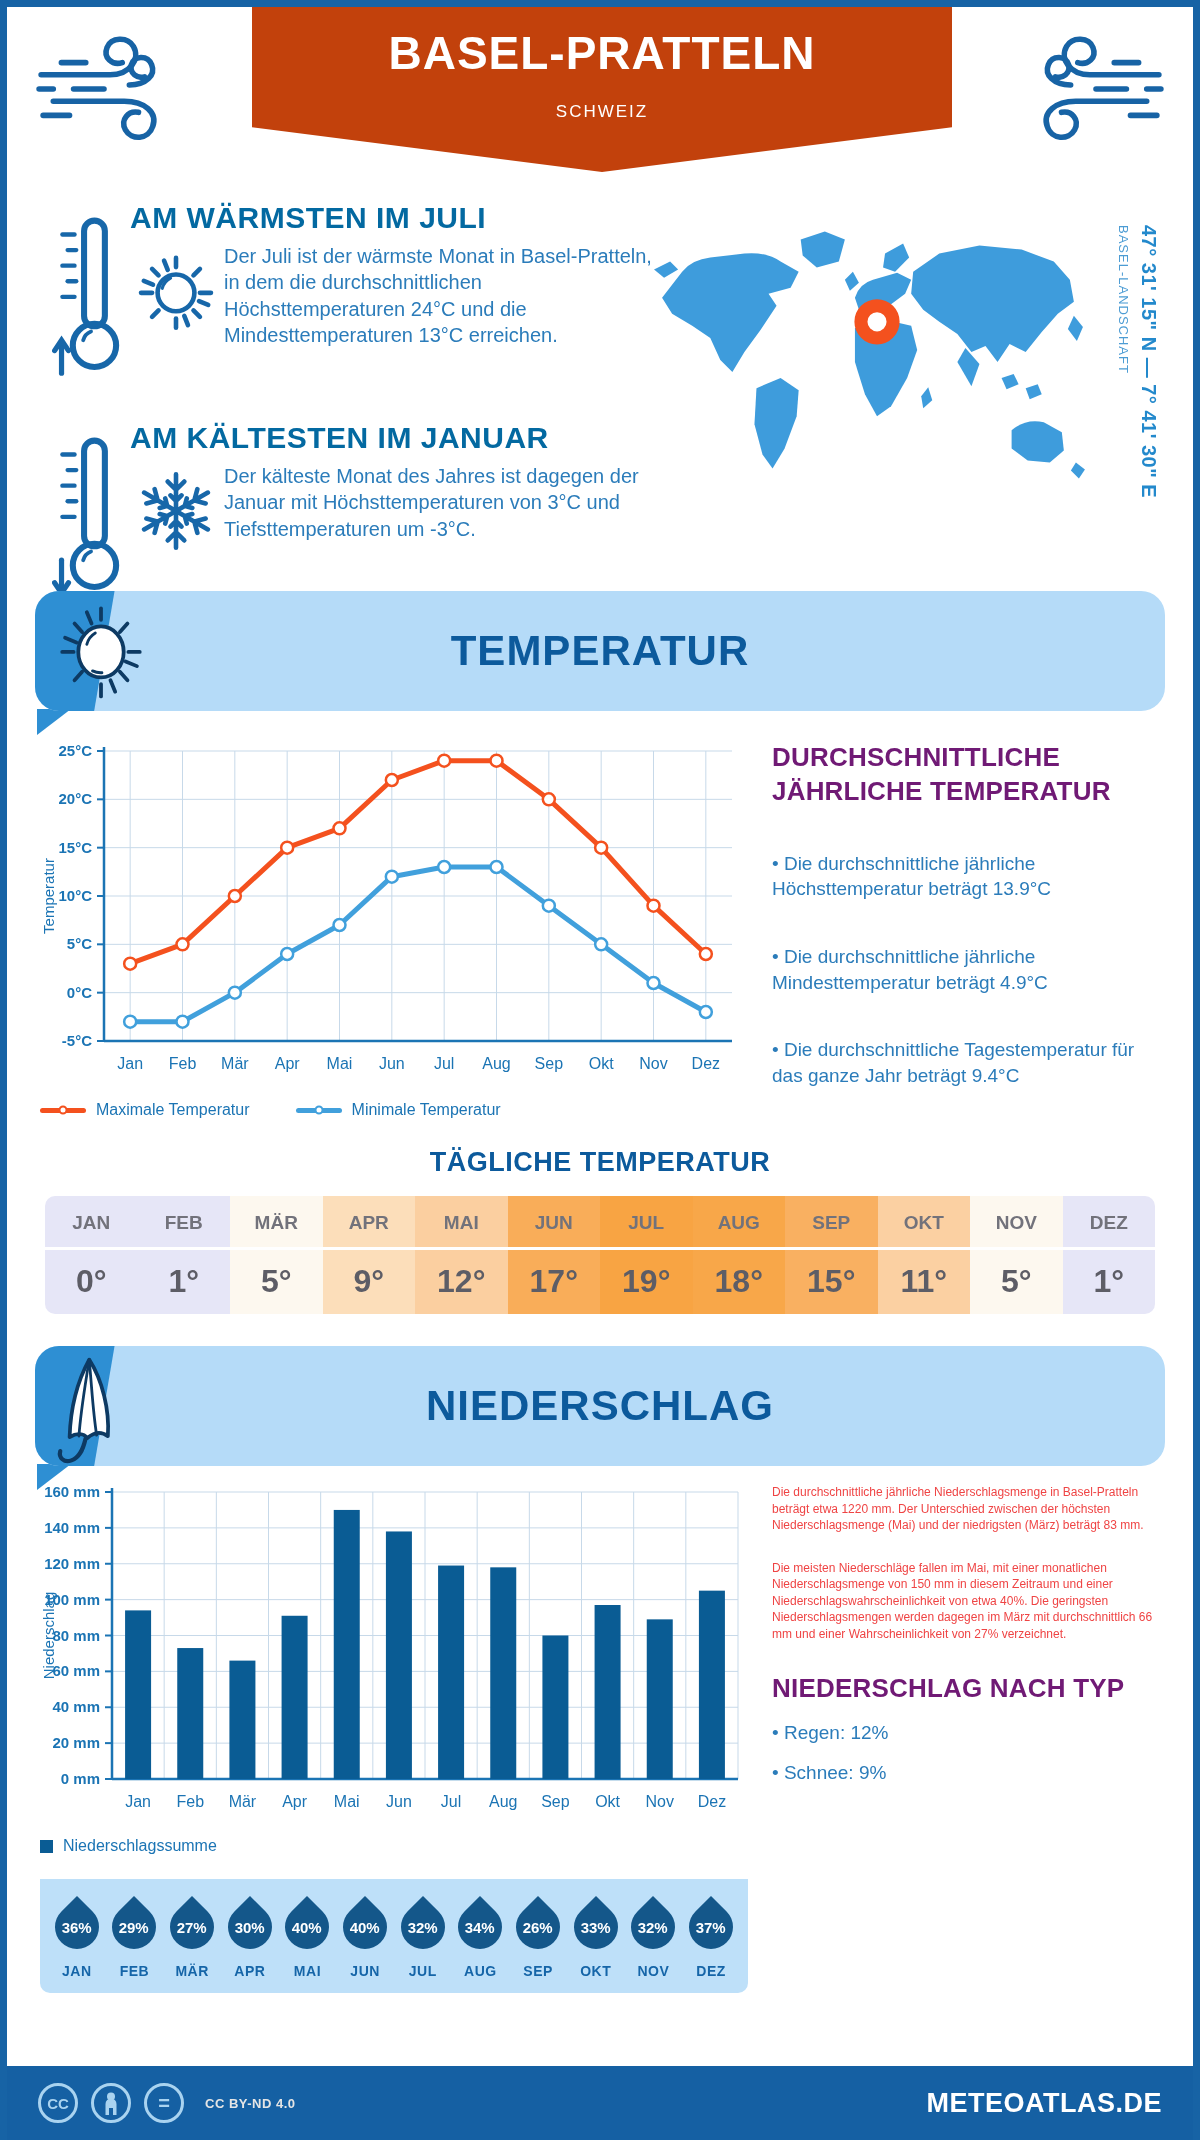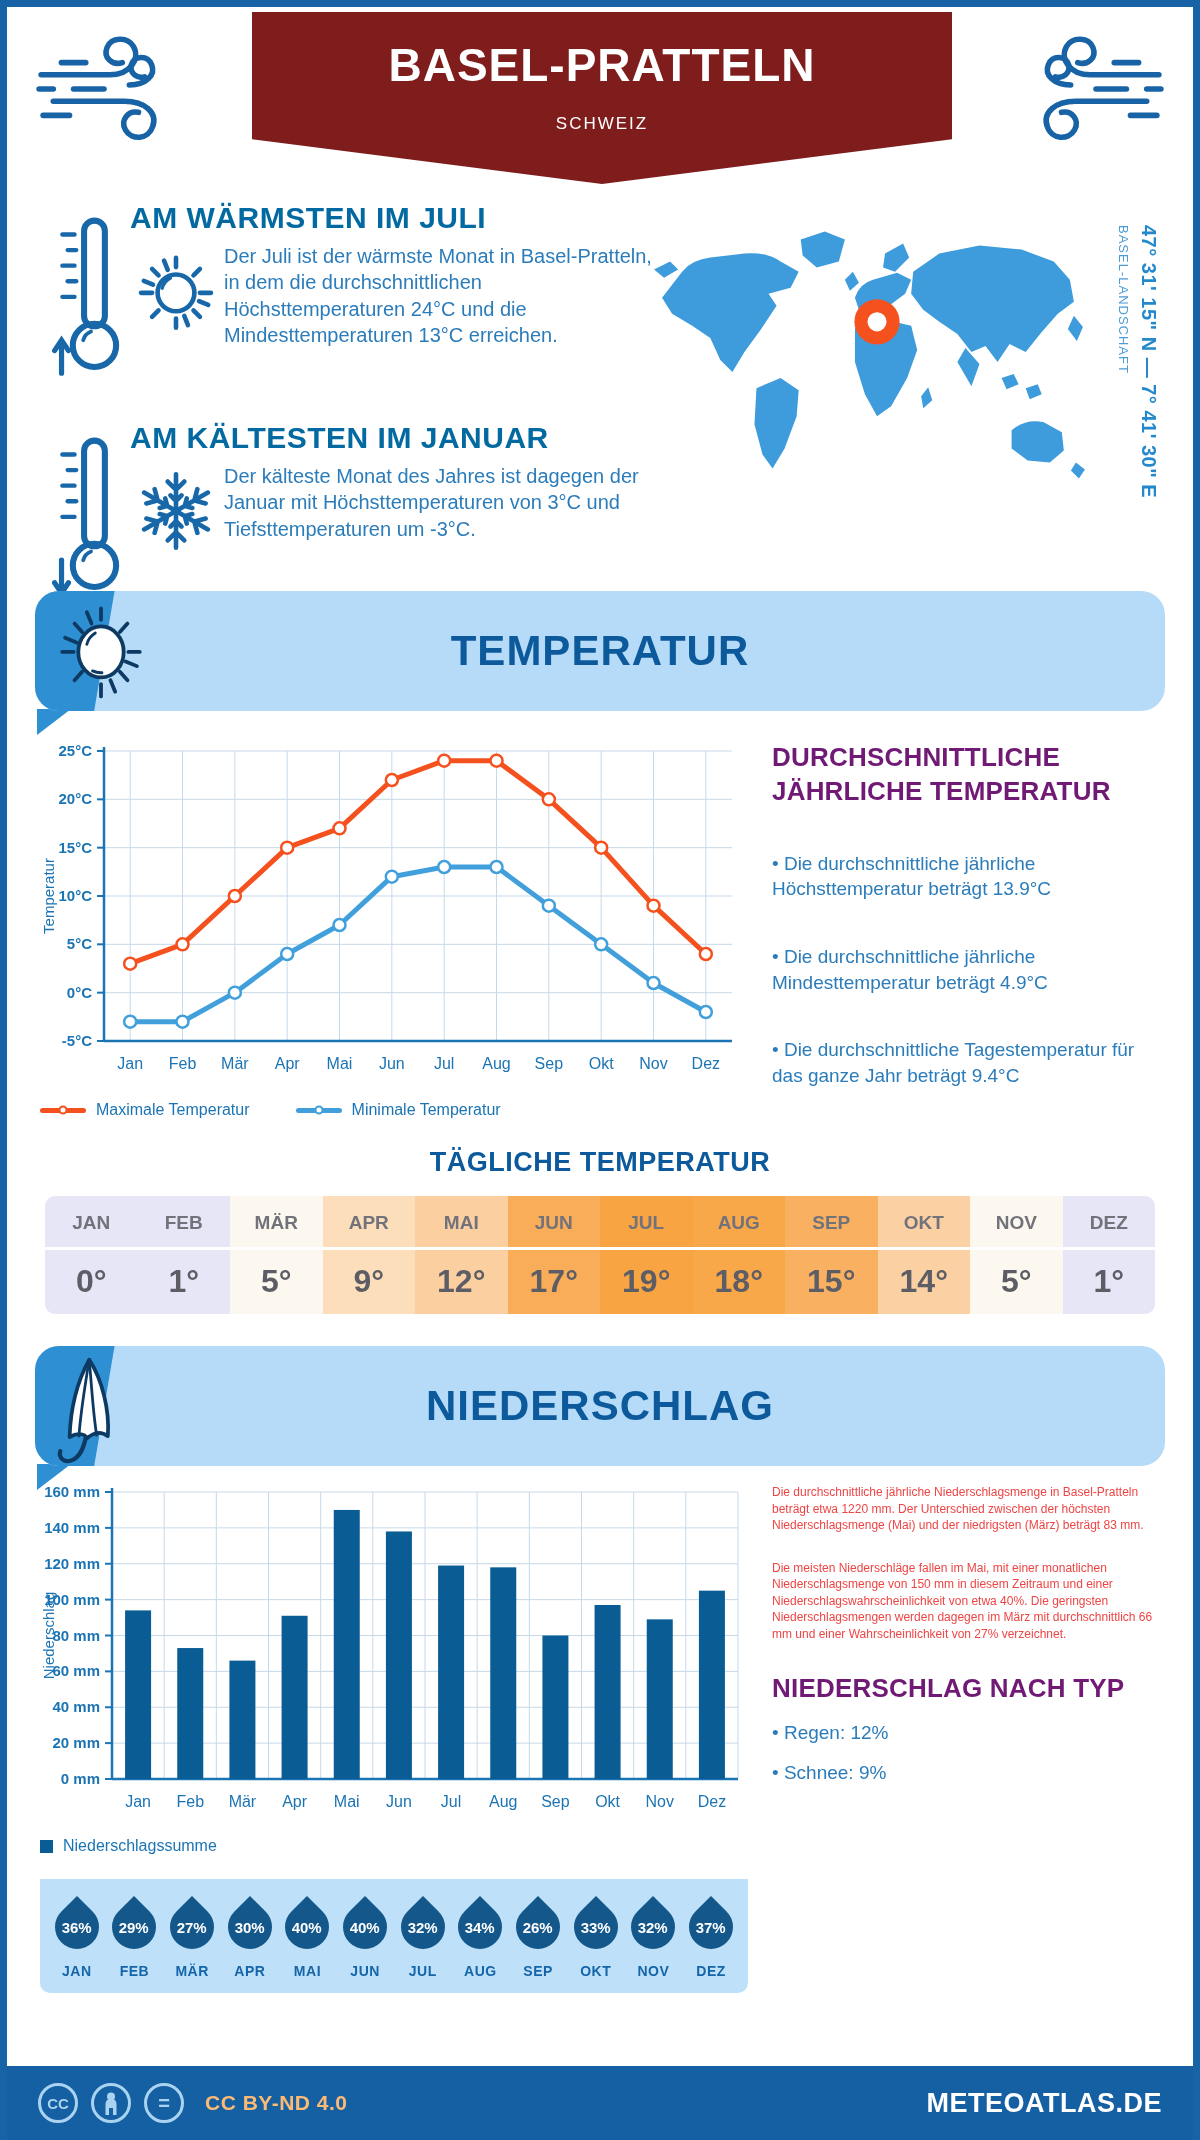--- a/index.html
+++ b/index.html
@@ -3,21 +3,21 @@
 <meta charset="utf-8">
 <style>
   * { margin:0; padding:0; box-sizing:border-box; }
   body { background:#fff; font-family:"Liberation Sans", sans-serif; }
   .page { position:relative; width:1200px; height:2140px; margin:0 auto; background:#fff;
           display:flex; flex-direction:column; overflow:hidden; }
   .frame { position:absolute; inset:0; border:7px solid #1763A5; border-bottom:none; pointer-events:none; z-index:60; }
 
   
   .header { position:relative; height:175px; flex:0 0 auto; }
-  .title-banner { position:absolute; left:252px; top:12px; width:700px; height:172px; background:#7f1d1d;
+  .title-banner { position:absolute; left:252px; top:0; width:700px; height:172px; background:#c2410c;
                   clip-path:polygon(0 0,100% 0,100% 74%,50% 100%,0 74%);
                   display:flex; flex-direction:column; align-items:center; }
   .title-banner h1 { color:#fff; font-size:46px; font-weight:bold; letter-spacing:1px; margin-top:26px; }
   .title-banner .sub { color:#fff; font-size:17px; letter-spacing:2px; margin-top:22px; }
   .wind { position:absolute; top:22px; width:142px; height:132px; }
   .wind.left { left:33px; }
   .wind.right { right:33px; transform:scaleX(-1); }
 
   
   .intro { position:relative; height:410px; flex:0 0 auto; }
@@ -78,21 +78,21 @@
   .drop { width:44px; height:44px; background:#14578A; border-radius:0 50% 50% 50%; transform:rotate(45deg);
           display:flex; align-items:center; justify-content:center; margin:10px 0 14px; }
   .drop span { transform:rotate(-45deg); color:#fff; font-weight:bold; font-size:15px; }
   .drop-m { color:#1565A8; font-weight:bold; font-size:14px; letter-spacing:.5px; }
 
   
   .footer { margin-top:auto; height:74px; background:#1560A3; display:flex; align-items:center; padding:0 38px; flex:0 0 auto; }
   .cc-group { display:flex; align-items:center; gap:13px; }
   .cc-ic { width:40px; height:40px; border:3px solid #A9D3F0; border-radius:50%; display:flex;
            align-items:center; justify-content:center; color:#A9D3F0; font-weight:bold; font-size:15px; }
-  .cc-label { color:#fdba74; font-weight:bold; font-size:21px; letter-spacing:.5px; margin-left:8px; }
+  .cc-label { color:#e5e5e5; font-weight:bold; font-size:13px; letter-spacing:.5px; margin-left:8px; }
   .site { margin-left:auto; color:#fff; font-weight:bold; font-size:27px; letter-spacing:.5px; }
 </style>
 </head>
 <body>
 
 <div class="page">
   <div class="frame"></div>
 
   <div class="header">
     <div class="wind left">
@@ -394,21 +394,21 @@
         <div class="dt-col" style="background: rgb(248, 167, 73);">
           <div class="dt-m">AUG</div>
           <div class="dt-v">18°</div>
         </div>
         <div class="dt-col" style="background: rgb(249, 176, 97);">
           <div class="dt-m">SEP</div>
           <div class="dt-v">15°</div>
         </div>
         <div class="dt-col" style="background: rgb(251, 208, 162);">
           <div class="dt-m">OKT</div>
-          <div class="dt-v">14°</div>
+          <div class="dt-v">11°</div>
         </div>
         <div class="dt-col" style="background: rgb(253, 248, 239);">
           <div class="dt-m">NOV</div>
           <div class="dt-v">5°</div>
         </div>
         <div class="dt-col" style="background: rgb(230, 230, 247);">
           <div class="dt-m">DEZ</div>
           <div class="dt-v">1°</div>
         </div>
       </div>

